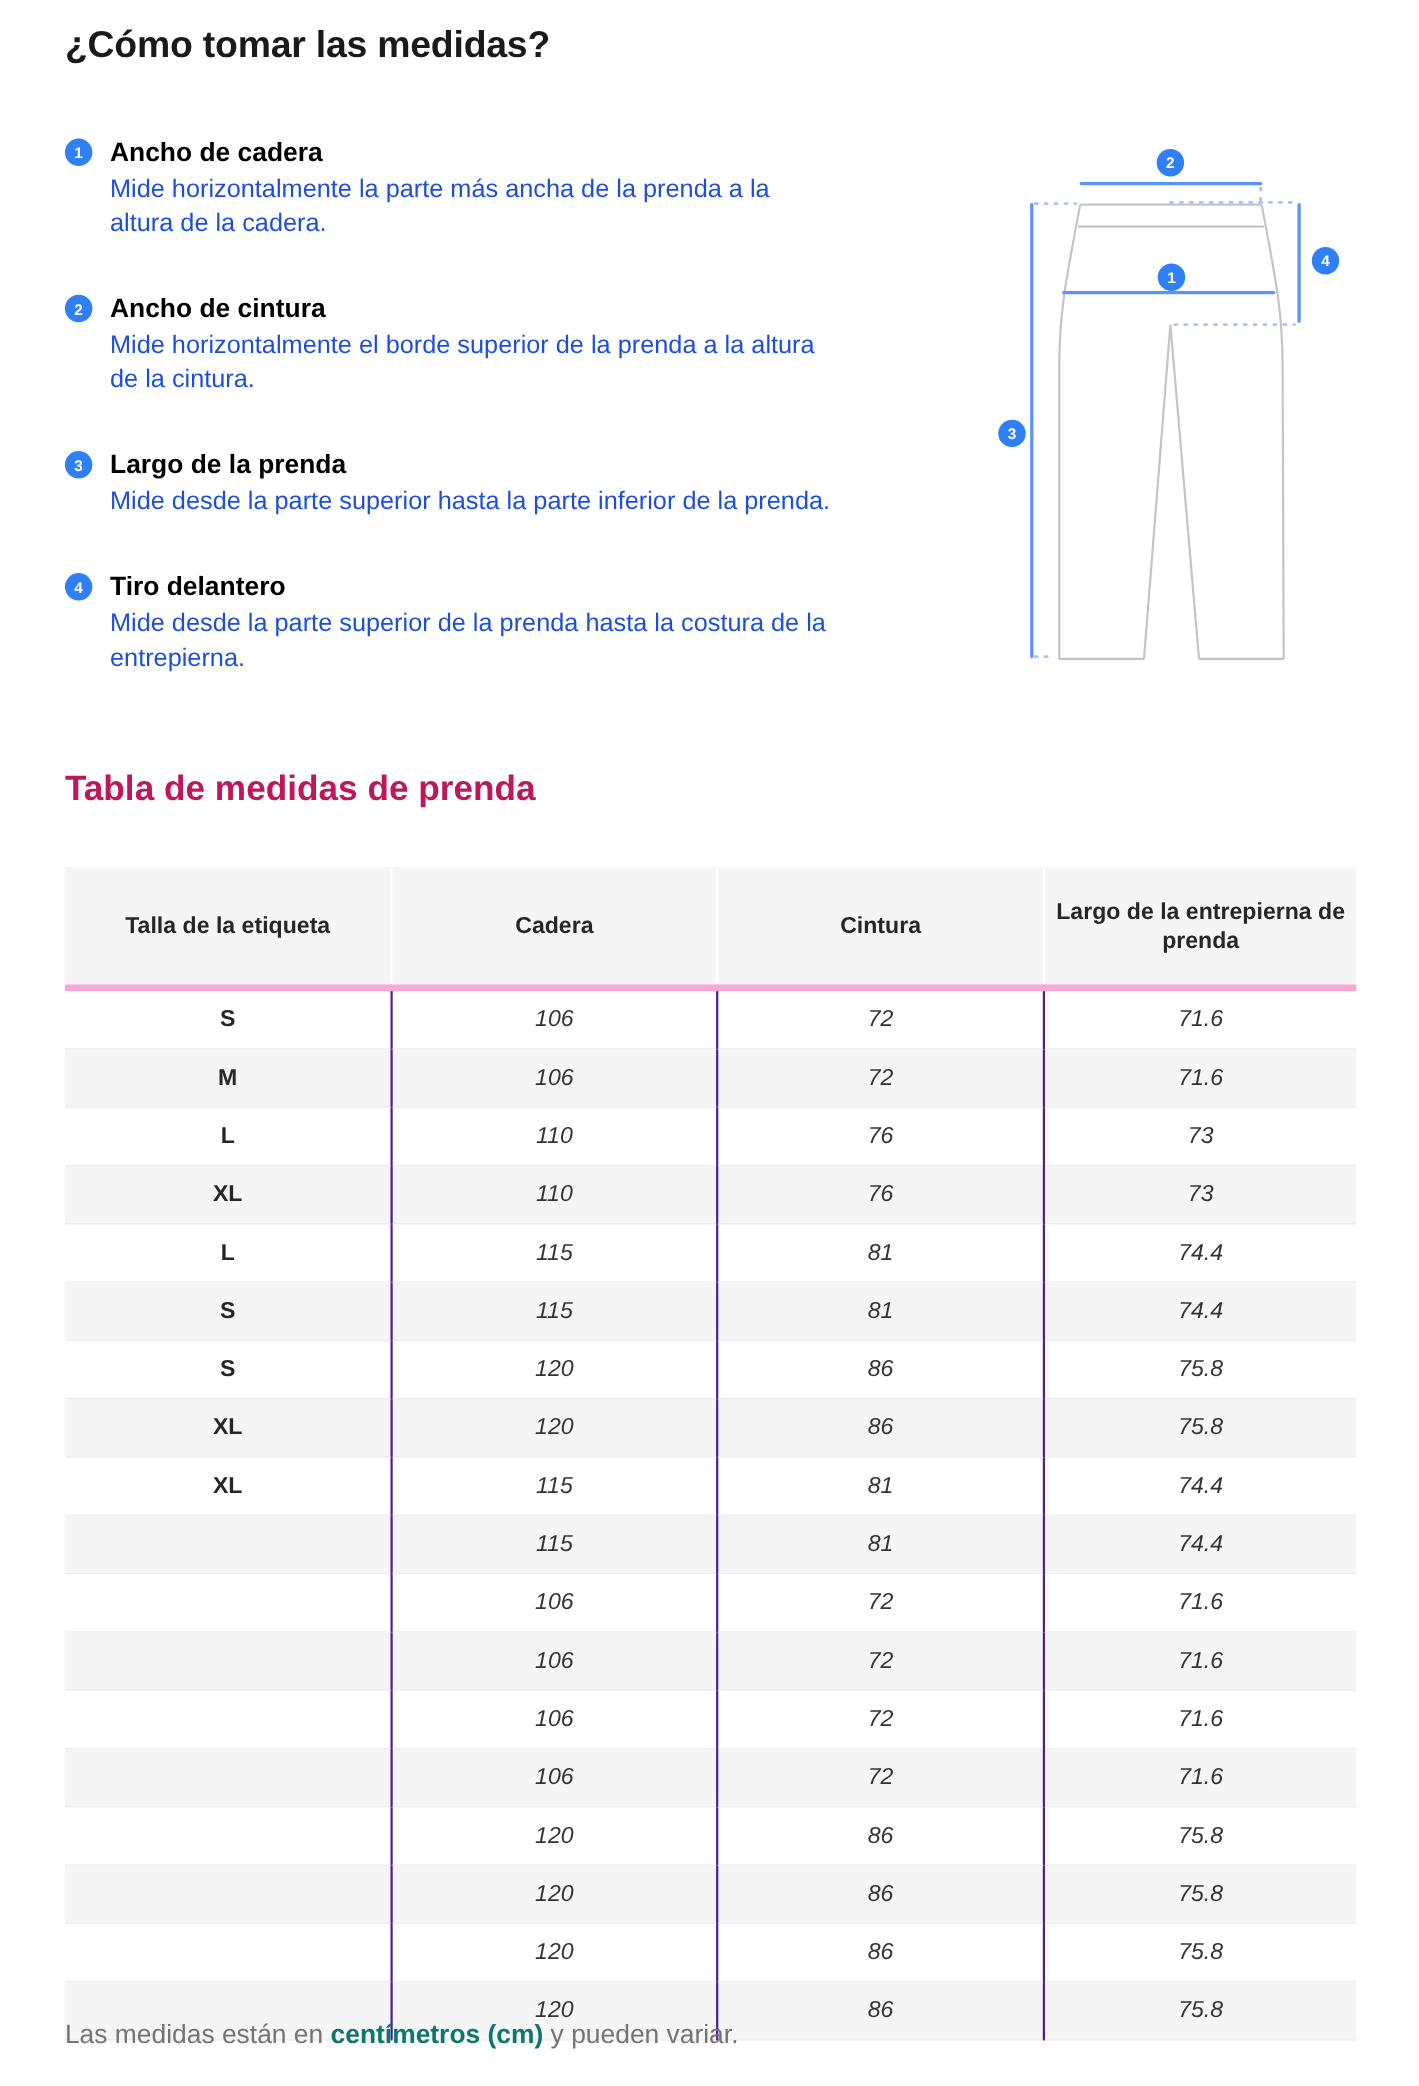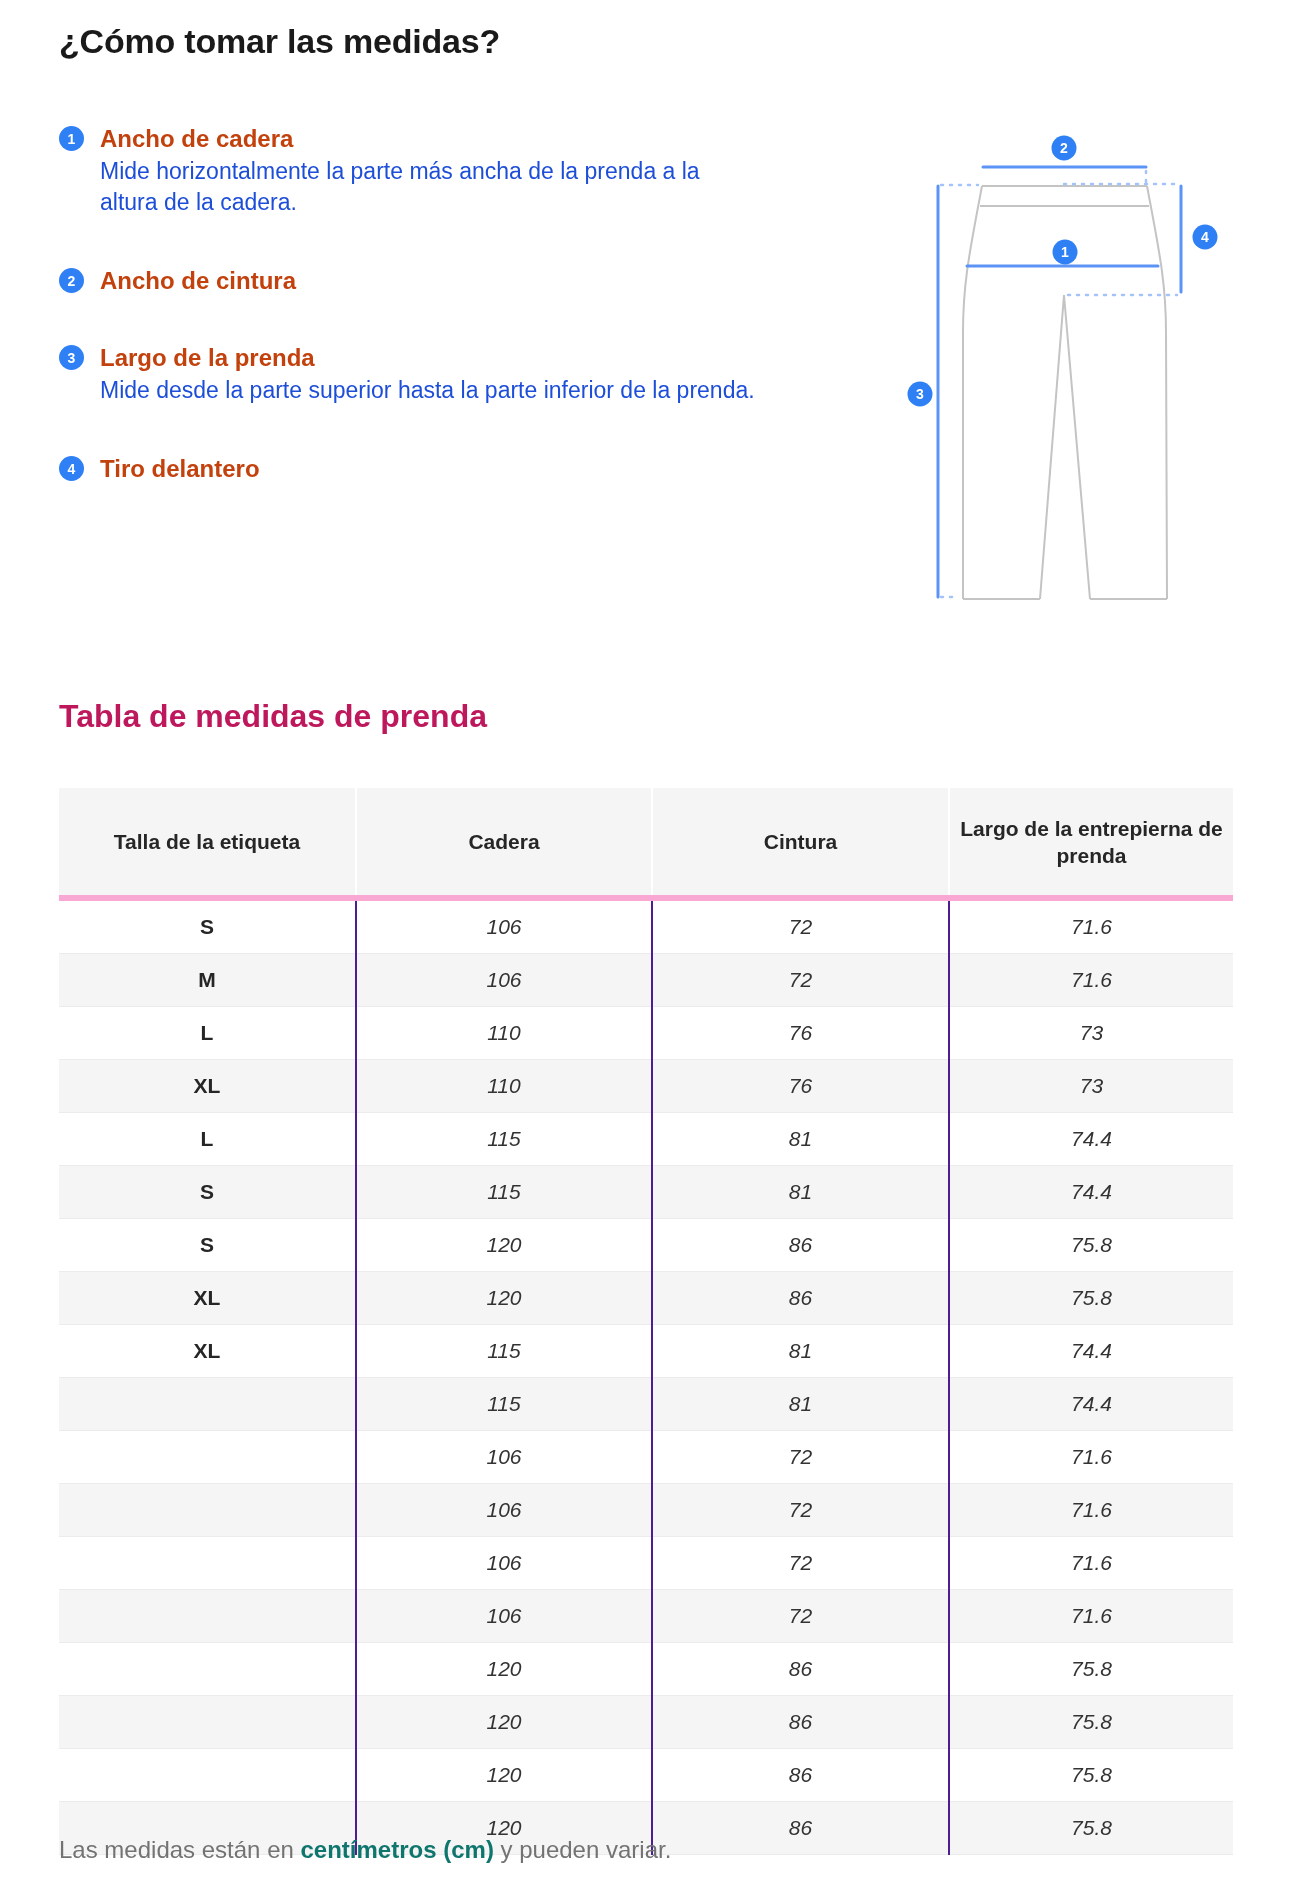--- a/index.html
+++ b/index.html
@@ -6,21 +6,21 @@
   body{width:1290px;height:1896px;position:relative;font-family:"Liberation Sans",sans-serif;color:#1a1a1a;overflow:hidden;}
   .page{position:relative;width:1290px;height:1896px;padding-left:23px;}
 
   .page-title{position:absolute;top:22px;left:59px;margin:0;font-size:34px;font-weight:700;color:#1a1a1a;letter-spacing:-0.2px;}
 
   .instructions{position:absolute;top:124px;left:59px;width:700px;}
   .item{display:flex;align-items:flex-start;margin-bottom:48px;}
   .badge{flex:0 0 auto;width:25px;height:25px;border-radius:50%;background:#2f80f5;color:#fff;
          font-size:14px;font-weight:700;display:flex;align-items:center;justify-content:center;margin-top:2px;}
   .itxt{margin-left:16px;}
-  .ititle{font-size:24px;font-weight:700;line-height:29px;color:#c2410c;}
+  .ititle{font-size:24px;font-weight:700;line-height:29px;color:#000000;}
   .idesc{font-size:23px;line-height:31px;color:#1d4ed8;margin-top:3px;max-width:665px;}
 
   .diagram{position:absolute;top:135px;left:900px;width:340px;height:475px;}
 
   .table-heading{position:absolute;top:698px;left:59px;margin:0;font-size:32px;font-weight:700;color:#be185d;}
 
   .size-table{position:absolute;top:788px;left:59px;width:1174px;border-collapse:collapse;table-layout:fixed;}
   .size-table th{background:#f5f5f5;height:107px;font-size:21px;font-weight:700;color:#262626;
                  vertical-align:middle;text-align:center;padding:0 2px;line-height:27px;}
   .size-table th + th{border-left:2px solid #fff;}
@@ -48,33 +48,35 @@
         <span class="badge">1</span>
         <div class="itxt">
           <div class="ititle">Ancho de cadera</div>
           <div class="idesc">Mide horizontalmente la parte más ancha de la prenda a la altura de la cadera.</div>
         </div>
       </div>
       <div class="item">
         <span class="badge">2</span>
         <div class="itxt">
           <div class="ititle">Ancho de cintura</div>
+          <div class="idesc">Mide horizontalmente el borde superior de la prenda a la altura de la cintura.</div>
         </div>
       </div>
       <div class="item">
         <span class="badge">3</span>
         <div class="itxt">
           <div class="ititle">Largo de la prenda</div>
           <div class="idesc">Mide desde la parte superior hasta la parte inferior de la prenda.</div>
         </div>
       </div>
       <div class="item">
         <span class="badge">4</span>
         <div class="itxt">
           <div class="ititle">Tiro delantero</div>
+          <div class="idesc">Mide desde la parte superior de la prenda hasta la costura de la entrepierna.</div>
         </div>
       </div>
     </div>
 
   <div class="diagram">
     <svg width="340" height="475" viewBox="900 135 340 475" xmlns="http://www.w3.org/2000/svg">
 
       <g stroke="#c4c4c4" stroke-width="2" fill="none">
         <path d="M982,186 L1147,186"></path>
         <path d="M980,206 L1149,206"></path>

